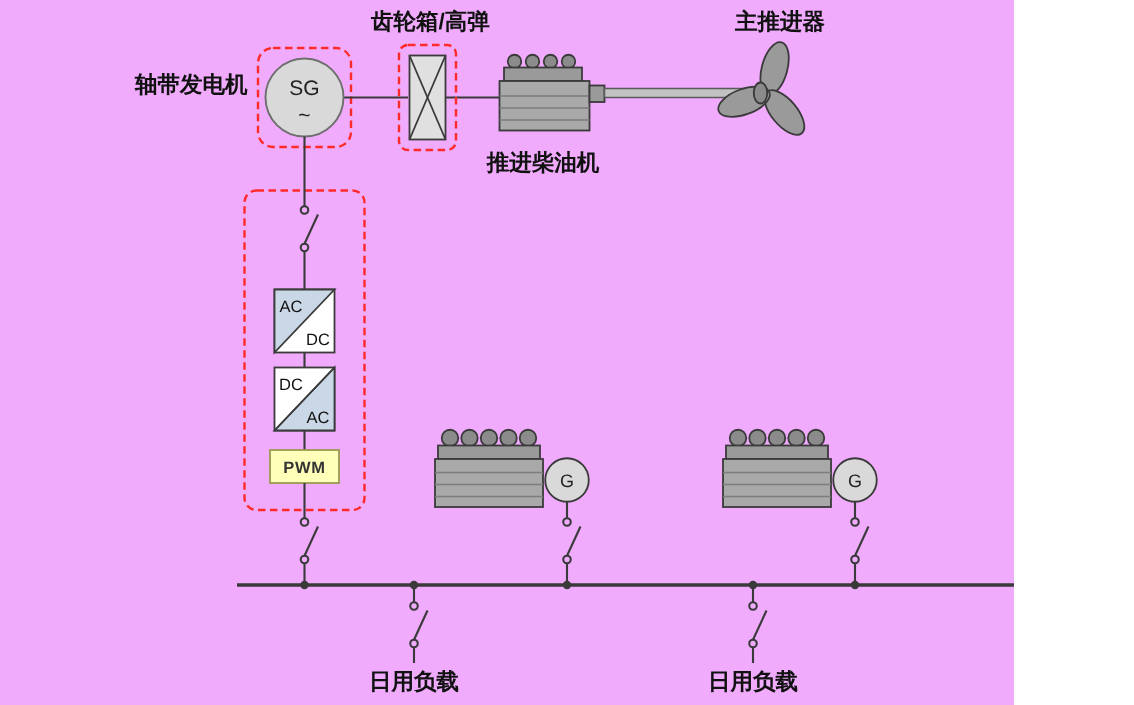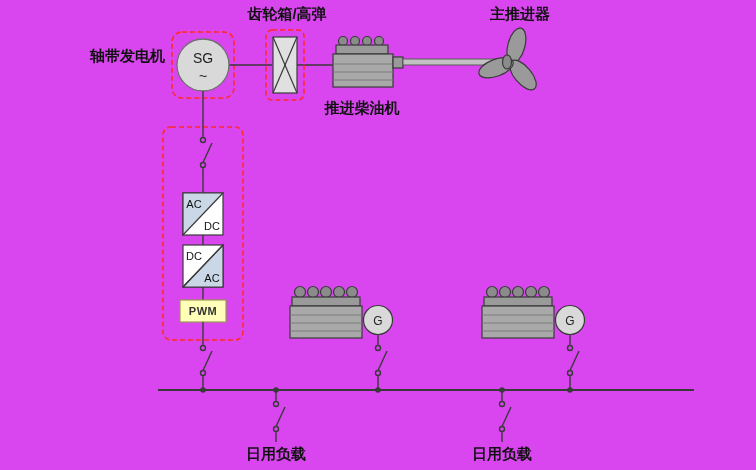--- a/index.html
+++ b/index.html
@@ -1,16 +1,16 @@
 <!DOCTYPE html>
 <html><head>
 <meta charset="utf-8">
 <style>
   html,body{margin:0;padding:0;background:#ffffff;}
-  #stage{position:relative;width:756px;height:470px;background:#d946ef;overflow:hidden;
+  #stage{position:relative;width:676px;height:470px;background:#f0abfc;overflow:hidden;
          font-family:"Liberation Sans", sans-serif;}
   svg{display:block;}
   .lbl{font:600 15px "Liberation Sans", sans-serif;fill:#111;}
   .inbox{font:400 11px "Liberation Sans", sans-serif;fill:#111;}
   .sg-txt{font:400 14px "Liberation Sans", sans-serif;fill:#222;}
   .pwm-txt{font:600 11px "Liberation Sans", sans-serif;fill:#333;letter-spacing:.5px;}
   .g-txt{font:400 12px "Liberation Sans", sans-serif;fill:#222;}
   .wire{stroke:#3a3a3a;stroke-width:1.4;fill:none;}
   .machine{stroke:#3a3a3a;stroke-width:1.2;}
   .detail{stroke:#7d7d7d;stroke-width:1;}

